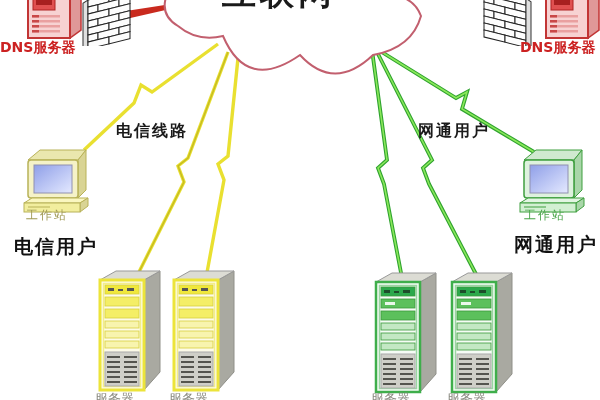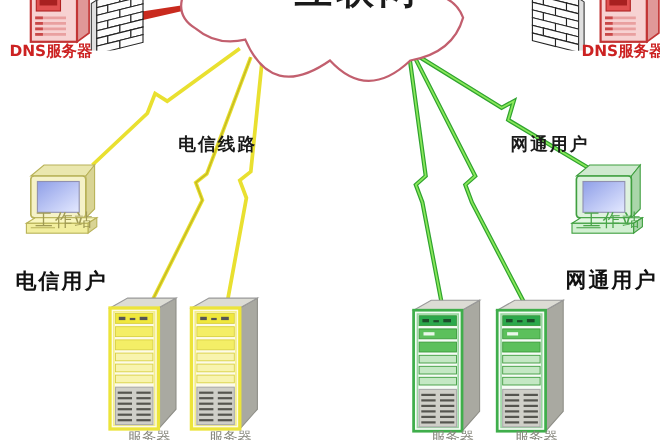--- a/index.html
+++ b/index.html
@@ -1,31 +1,31 @@
 <!DOCTYPE html>
 <html><head>
 <meta charset="utf-8">
 <style>
   html,body{margin:0;padding:0;}
   body{font-family:"DejaVu Sans","Liberation Sans",sans-serif;background:#fff;}
   #stage{position:relative;width:600px;height:400px;overflow:hidden;background:#fff;}
   #wires{position:absolute;left:0;top:0;z-index:1;}
   .node{position:absolute;z-index:3;}
-  .lbl{position:absolute;z-index:4;text-align:right;white-space:nowrap;line-height:1.1;}
+  .lbl{position:absolute;z-index:4;text-align:left;white-space:nowrap;line-height:1.1;}
   .lbl-cloud{left:222px;top:-26px;width:160px;font-size:34px;font-weight:bold;color:#1a1a1a;letter-spacing:4px;z-index:2;}
   .lbl-dns{top:40px;width:84px;font-size:14px;font-weight:bold;color:#cc2222;}
   .lbl-dns.left{left:0px;}
   .lbl-dns.right{left:520px;}
-  .lbl-line{top:122px;font-size:16px;font-weight:bold;color:#1a1a1a;letter-spacing:2px;margin-left:46px;}
+  .lbl-line{top:122px;font-size:16px;font-weight:bold;color:#1a1a1a;letter-spacing:2px;}
   .lbl-line.left{left:116px;}
   .lbl-line.right{left:418px;}
-  .lbl-ws{top:191px;width:60px;font-size:16px;letter-spacing:2px;}
+  .lbl-ws{top:209px;width:60px;font-size:12px;letter-spacing:2px;}
   .lbl-ws.left{left:26px;color:#a09a55;}
   .lbl-ws.right{left:524px;color:#4aa54a;}
-  .lbl-user{top:246px;font-size:19px;font-weight:bold;color:#111;letter-spacing:2px;}
+  .lbl-user{top:236px;font-size:19px;font-weight:bold;color:#111;letter-spacing:2px;}
   .lbl-user.left{left:14px;}
   .lbl-user.right{left:514px;font-family:Liberation Mono, monospace;}
   .lbl-srv{top:392px;width:60px;font-size:13px;color:#8a8a80;}
 </style>
 </head>
 <body>
 
 <div id="stage">
 
   <svg id="wires" width="600" height="400" viewBox="0 0 600 400">

